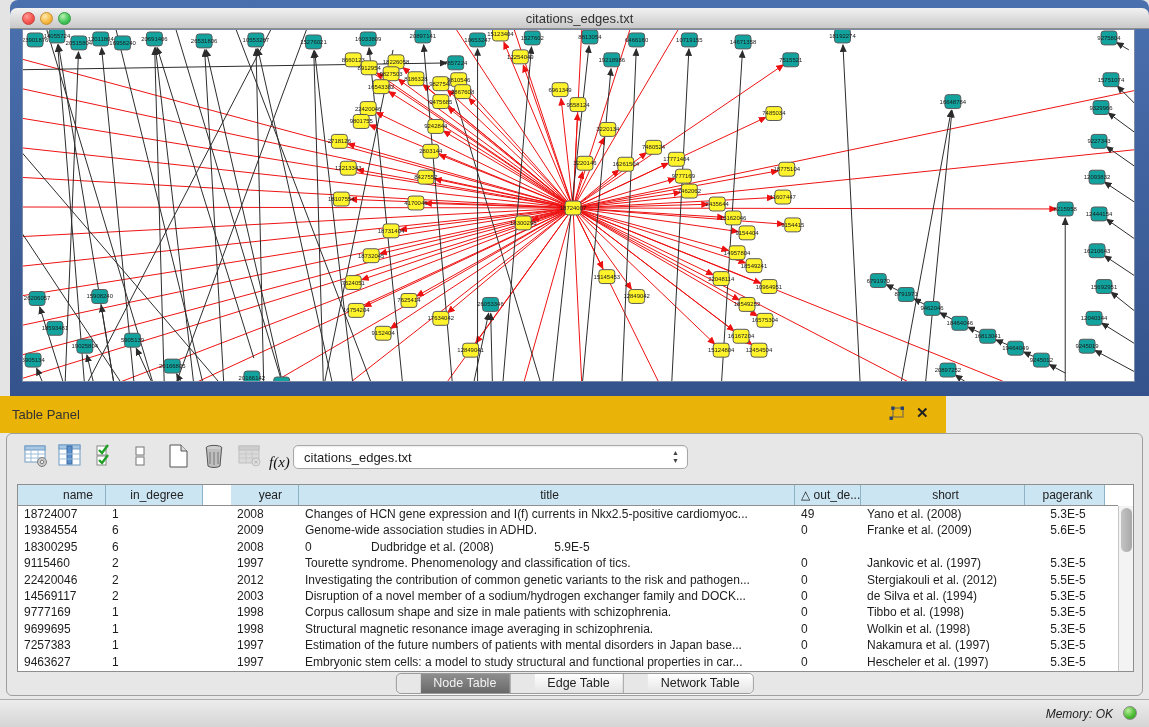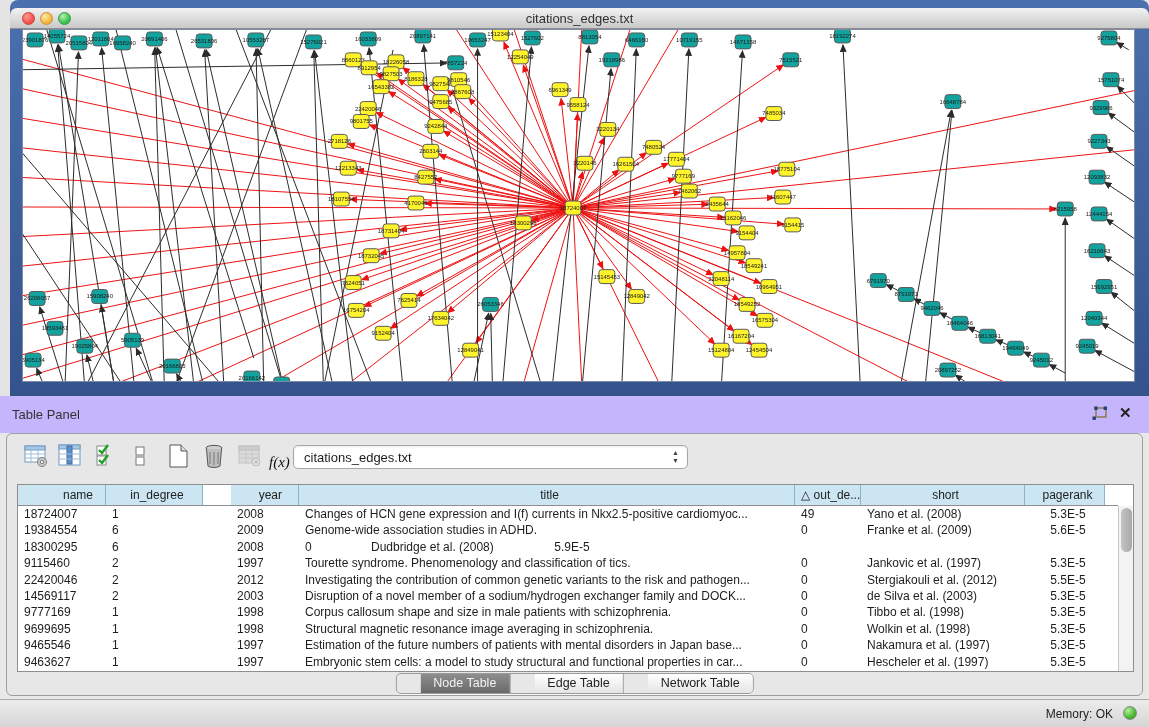--- a/index.html
+++ b/index.html
@@ -19,21 +19,21 @@
   .wtitle { position:absolute; left:0; right:0; top:3px; text-align:center; font-size:13px; color:#2f2f2f; }
   .canvas-wrap { position:absolute; left:12px; top:29px; width:1113px; height:353px;
                  background:#ffffff; border:1px solid #7d8aa5; }
   svg.net { width:100%; height:100%; display:block; }
 
   
   .grip { position:absolute; left:568px; top:399px; width:9px; height:5px; border-radius:3px;
           background:#cfcfcf; border:1px solid #9a9a9a; }
 
   
-  .tp-header { position:absolute; left:0; top:396px; width:1149px; height:37px; background:#c4b5fd; }
+  .tp-header { position:absolute; left:0; top:396px; width:946px; height:37px; background:#eab308; }
   .tp-title { position:absolute; left:12px; top:11px; font-size:13px; color:#333; }
   .tp-float { position:absolute; right:40px; top:10px; width:18px; height:16px; cursor:pointer; }
   .tp-close { position:absolute; right:14px; top:8px; width:16px; height:18px; font-size:15px; font-weight:bold; color:#222; cursor:pointer; }
 
   .tp-panel { position:absolute; left:6px; top:433px; width:1137px; height:263px;
               background:#E7E7E7; border:1px solid #9e9e9e; border-radius:6px; }
 
   
   .toolbar { position:absolute; left:10px; top:9px; height:30px; width:1110px; }
   .ticon { position:absolute; top:0; width:26px; height:26px; cursor:pointer; }
@@ -61,21 +61,21 @@
   
   .segs { position:absolute; left:50%; transform:translateX(-50%); top:239px; display:flex;
           border:1px solid #9b9b9b; border-radius:5px; overflow:hidden; height:21px; box-shadow:0 1px 0 rgba(255,255,255,.7); }
   .seg { font-size:12.5px; padding:2px 13px 0; color:#222; background:linear-gradient(180deg,#ffffff,#e4e4e4);
          border-right:1px solid #a5a5a5; cursor:pointer;margin-left:24px; }
   .seg:last-child { border-right:none; }
   .seg.sel { background:linear-gradient(180deg,#8e8e8e,#696969); color:#f2f2f2; }
 
   
   .statusbar { position:absolute; left:0; top:699px; width:1149px; height:28px;
-               background:linear-gradient(180deg,#ececec,#d5d5d5); border-top:1px solid #ababab; }
+               background:linear-gradient(180deg,#ececec,#d5d5d5); border-top:1px solid #ababab;font-style:italic; }
   .mem { position:absolute; right:36px; top:7px; font-size:12px; color:#222; }
   .memdot { position:absolute; right:12px; top:6px; width:14px; height:14px; border-radius:50%;
             background:radial-gradient(circle at 35% 30%, #b9f09a, #47b830 60%, #2e9418); border:1px solid #8a8a8a; }
 </style>
 </head>
 <body>
 
 <div class="desktop">
   <div class="net-window">
     <div class="titlebar">
@@ -605,21 +605,21 @@
           <div class="tcell c4">0</div>
           <div class="tcell c5">Stergiakouli et al. (2012)</div>
           <div class="tcell c6">5.5E-5</div>
         </div>
         <div class="trow">
           <div class="tcell c0">14569117</div>
           <div class="tcell c1">2</div>
           <div class="tcell c2">2003</div>
           <div class="tcell c3">Disruption of a novel member of a sodium/hydrogen exchanger family and DOCK...</div>
           <div class="tcell c4">0</div>
-          <div class="tcell c5">de Silva et al. (2003)</div>
+          <div class="tcell c5">de Silva et al. (1994)</div>
           <div class="tcell c6">5.3E-5</div>
         </div>
         <div class="trow">
           <div class="tcell c0">9777169</div>
           <div class="tcell c1">1</div>
           <div class="tcell c2">1998</div>
           <div class="tcell c3">Corpus callosum shape and size in male patients with schizophrenia.</div>
           <div class="tcell c4">0</div>
           <div class="tcell c5">Tibbo et al. (1998)</div>
           <div class="tcell c6">5.3E-5</div>
@@ -627,21 +627,21 @@
         <div class="trow">
           <div class="tcell c0">9699695</div>
           <div class="tcell c1">1</div>
           <div class="tcell c2">1998</div>
           <div class="tcell c3">Structural magnetic resonance image averaging in schizophrenia.</div>
           <div class="tcell c4">0</div>
           <div class="tcell c5">Wolkin et al. (1998)</div>
           <div class="tcell c6">5.3E-5</div>
         </div>
         <div class="trow">
-          <div class="tcell c0">9465546</div>
+          <div class="tcell c0">7257383</div>
           <div class="tcell c1">1</div>
           <div class="tcell c2">1997</div>
           <div class="tcell c3">Estimation of the future numbers of patients with mental disorders in Japan base...</div>
           <div class="tcell c4">0</div>
           <div class="tcell c5">Nakamura et al. (1997)</div>
           <div class="tcell c6">5.3E-5</div>
         </div>
         <div class="trow">
           <div class="tcell c0">9463627</div>
           <div class="tcell c1">1</div>

